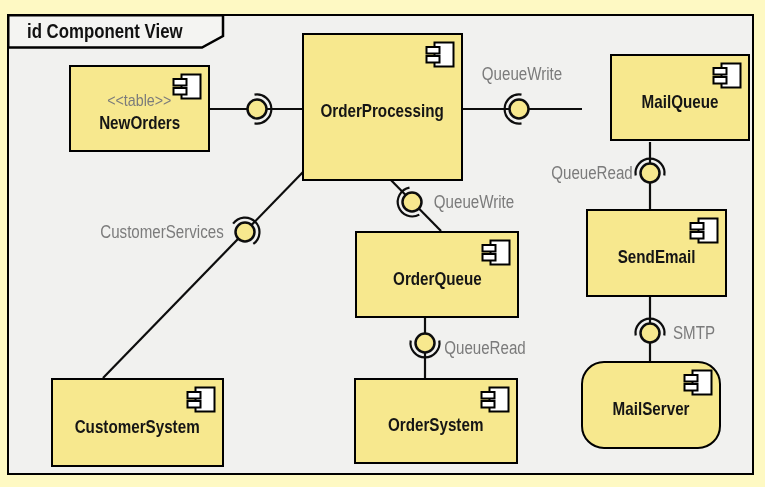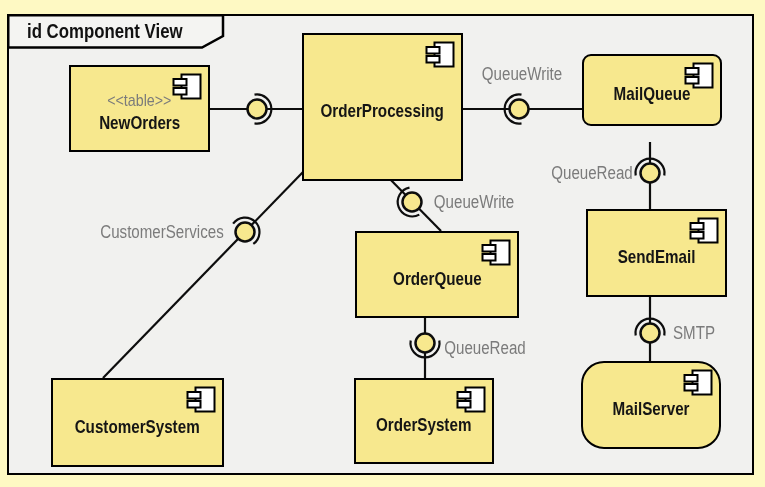--- a/index.html
+++ b/index.html
@@ -111,21 +111,21 @@
 
   <div class="component" style="left:302px;top:33px;width:161px;height:148px;">
     <svg class="comp-icon" width="30" height="27">
       <rect x="9.5" y="1.5" width="19" height="24" fill="#fff" stroke="#000" stroke-width="2"></rect>
       <rect x="1.5" y="6" width="13" height="6.5" fill="#fff" stroke="#000" stroke-width="2"></rect>
       <rect x="1.5" y="15" width="13" height="6.5" fill="#fff" stroke="#000" stroke-width="2"></rect>
     </svg>
     <div class="comp-name">OrderProcessing</div>
   </div>
 
-  <div class="component" style="left:582px;top:54px;width:140px;height:72px;border-radius:9px;">
+  <div class="component" style="left:610px;top:54px;width:140px;height:87px;">
     <svg class="comp-icon" width="30" height="27">
       <rect x="9.5" y="1.5" width="19" height="24" fill="#fff" stroke="#000" stroke-width="2"></rect>
       <rect x="1.5" y="6" width="13" height="6.5" fill="#fff" stroke="#000" stroke-width="2"></rect>
       <rect x="1.5" y="15" width="13" height="6.5" fill="#fff" stroke="#000" stroke-width="2"></rect>
     </svg>
     <div class="comp-name">MailQueue</div>
   </div>
 
   <div class="component" style="left:355px;top:231px;width:164px;height:87px;">
     <svg class="comp-icon" width="30" height="27">
@@ -147,21 +147,21 @@
 
   <div class="component" style="left:51px;top:378px;width:173px;height:89px;">
     <svg class="comp-icon" width="30" height="27">
       <rect x="9.5" y="1.5" width="19" height="24" fill="#fff" stroke="#000" stroke-width="2"></rect>
       <rect x="1.5" y="6" width="13" height="6.5" fill="#fff" stroke="#000" stroke-width="2"></rect>
       <rect x="1.5" y="15" width="13" height="6.5" fill="#fff" stroke="#000" stroke-width="2"></rect>
     </svg>
     <div class="comp-name">CustomerSystem</div>
   </div>
 
-  <div class="component" style="left:354px;top:378px;width:140px;height:86px;">
+  <div class="component" style="left:354px;top:378px;width:164px;height:86px;">
     <svg class="comp-icon" width="30" height="27">
       <rect x="9.5" y="1.5" width="19" height="24" fill="#fff" stroke="#000" stroke-width="2"></rect>
       <rect x="1.5" y="6" width="13" height="6.5" fill="#fff" stroke="#000" stroke-width="2"></rect>
       <rect x="1.5" y="15" width="13" height="6.5" fill="#fff" stroke="#000" stroke-width="2"></rect>
     </svg>
     <div class="comp-name">OrderSystem</div>
   </div>
 
   <div class="component" style="left:581px;top:361px;width:140px;height:88px;border-radius:23px;">
     <svg class="comp-icon" width="30" height="27">

